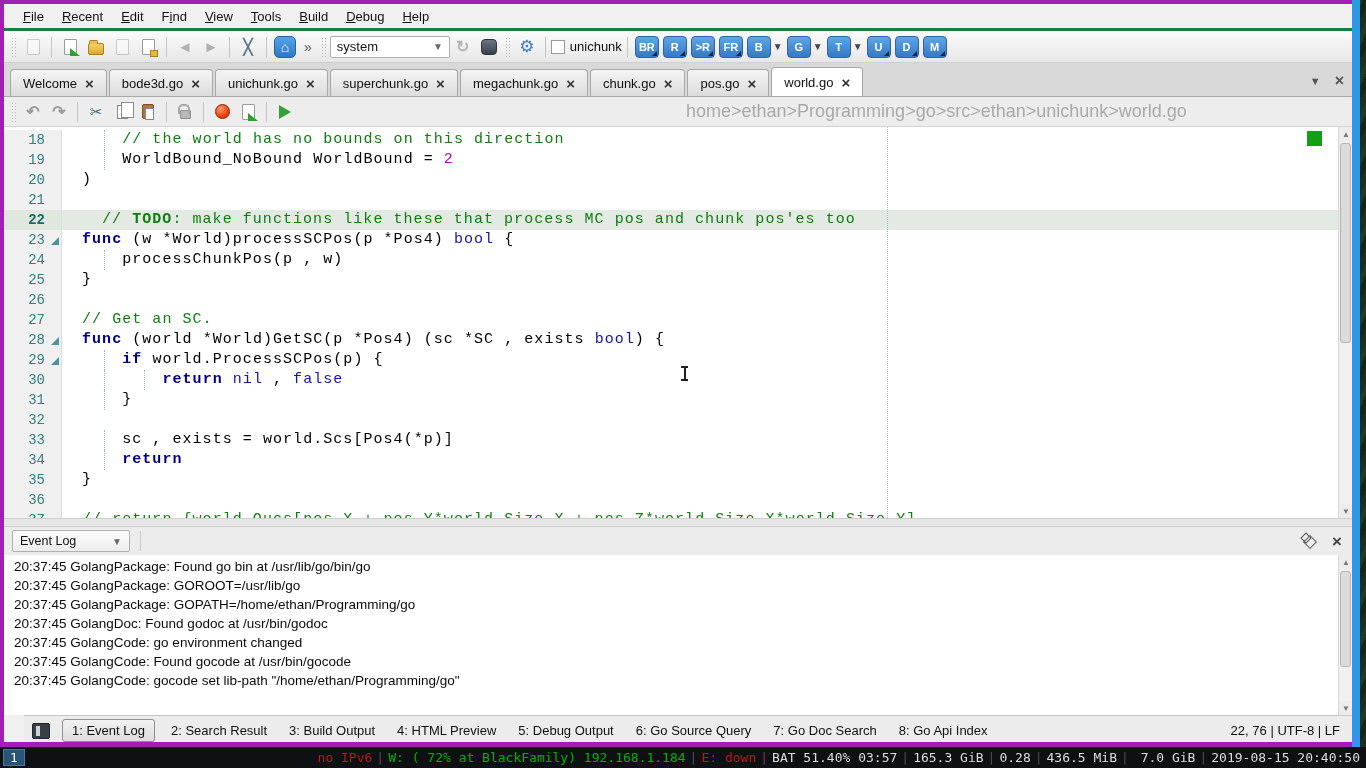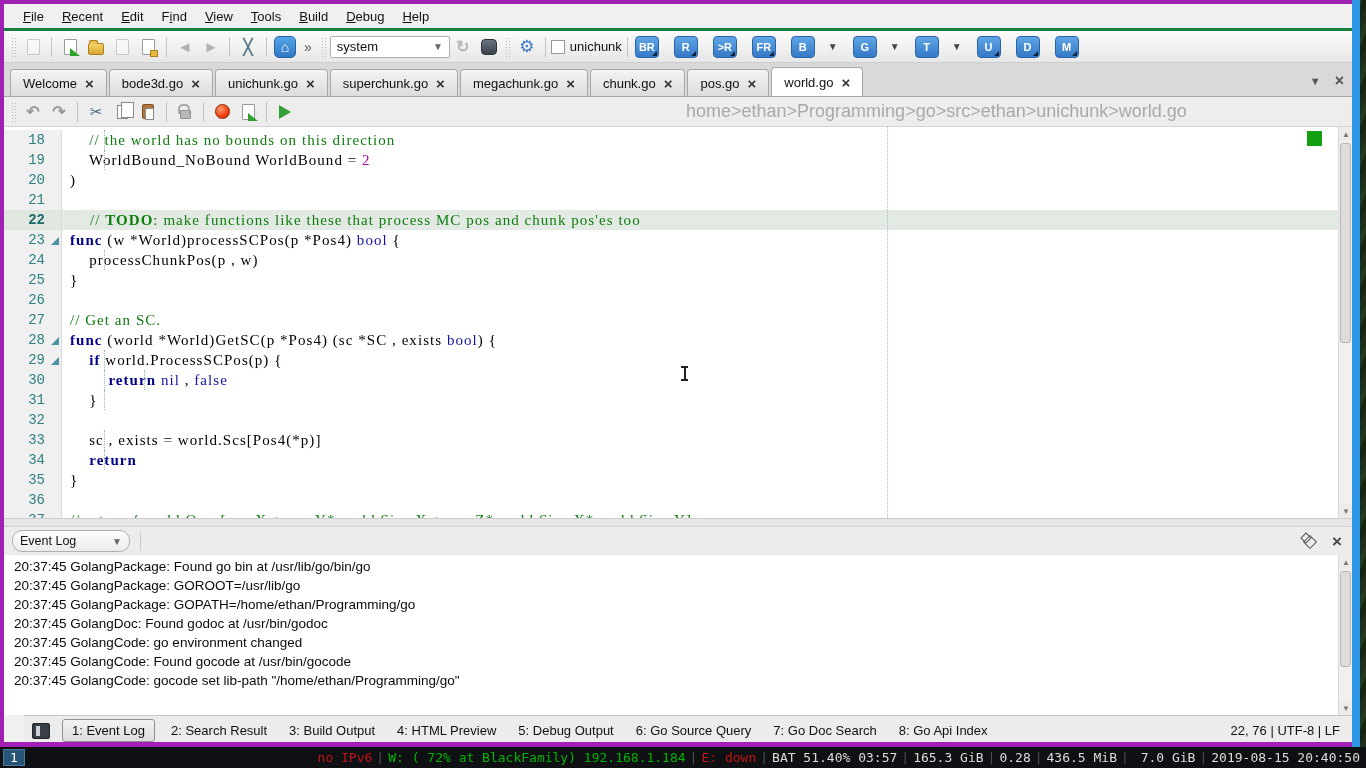--- a/index.html
+++ b/index.html
@@ -82,40 +82,40 @@
   .editor { height:391px; background:#fff; position:relative; overflow:hidden; flex:none; }
   .ed-rows { position:absolute; left:0; top:3px; right:14px; }
   .ed-row { display:flex; height:20px; position:relative; }
   .ed-row.current { background:#e3eae3;gap:20px; }
   .ed-gutter { width:58px; flex:none; background:#f0f0f0; border-right:1px solid #dcdcdc;
     display:flex; align-items:center; justify-content:flex-end; position:relative;
     font-family:"Liberation Mono", monospace; font-size:14px; color:#2e8080; padding-right:16px; }
   .ed-row.current .ed-gutter { background:#dfe7df; color:#1a6a6a; font-weight:bold; }
   .fold { position:absolute; right:2px; top:7px; width:0; height:0; border-style:solid;
     border-width:0 0 8px 8px; border-color:transparent transparent #4d93a0 transparent; }
-  .ed-text { position:relative; flex:1; white-space:pre; font-family:Liberation Serif, serif;
-    font-size:15px; letter-spacing:1.05px; line-height:20px; padding-left:8px; color:#000; }
+  .ed-text { position:relative; flex:1; white-space:pre; font-family:Liberation Mono, monospace;
+    font-size:15px; letter-spacing:1.05px; line-height:20px; padding-left:20px; color:#000; }
   .tk-c { color:#0e7d0e; }
   .tk-cb { color:#0e7d0e; font-weight:bold; }
   .tk-k { color:#00008b; font-weight:bold; }
   .tk-t { color:#1414a8; }
   .tk-n { color:#b000b0; }
   .guide { position:absolute; top:0; height:20px; border-left:1px dotted #8fc0c0; }
   .margin-line { position:absolute; left:883px; top:0; bottom:0; border-left:1px dotted #9cc4c4; z-index:3; }
   .mod-square { position:absolute; right:30px; top:4px; width:15px; height:15px; background:#12a012; }
   .vscroll { position:absolute; right:0; top:0; bottom:0; width:14px; background:#f0f0f0; border-left:1px solid #d8d8d8; }
   .vscroll .up, .vscroll .dn { position:absolute; left:0; width:14px; height:14px; color:#777;
     font-size:8px; display:flex; align-items:center; justify-content:center; background:#ececec; }
   .vscroll .up { top:0; } .vscroll .dn { bottom:0; }
   .vscroll .thumb { position:absolute; left:1px; width:11px; background:#dcdcdc; border:1px solid #b4b4b4; border-radius:3px; }
   
   .splitter { height:9px; background:#e6e6e6; border-top:1px solid #cfcfcf; border-bottom:1px solid #cfcfcf; flex:none; }
   .panel-header { height:28px; background:#ececec; display:flex; align-items:center; padding:0 8px; flex:none; position:relative; }
   .panel-combo { width:118px; height:22px; background:linear-gradient(#fdfdfd,#ececec); border:1px solid #b0b0b0;
-    border-radius:10px; font-size:12.5px; color:#111; display:flex; align-items:center; justify-content:space-between; padding:0 7px; }
+    border-radius:2px; font-size:12.5px; color:#111; display:flex; align-items:center; justify-content:space-between; padding:0 7px; }
   .panel-combo .arr { color:#666; font-size:10px; }
   .panel-hsep { width:1px; height:20px; background:#cacaca; margin-left:10px; }
   .panel-icons { position:absolute; right:10px; display:flex; gap:16px; align-items:center; }
   .float-ic { width:14px; height:14px; position:relative; }
   .float-ic:before, .float-ic:after { content:""; position:absolute; left:3px; top:3px; width:8px; height:8px;
     border:1.5px solid #555; transform:rotate(45deg); }
   .float-ic:after { left:0; top:0; width:6px; height:6px; border-width:1px; }
   .panel-x { font-size:17px; font-weight:bold; color:#444; line-height:1; }
   .log { background:#fff; height:160px; position:relative; overflow:hidden; flex:none; }
   .log-lines { padding:2px 0 0 10px; font-size:13.5px; color:#0a0a0a; line-height:19px; }
@@ -212,21 +212,21 @@
             <span class="stopbtn"></span>
           </div>
         <div class="handle"></div>
         <div class="tbtn">
             <span class="gear">⚙</span>
           </div>
         <div class="tsep"></div>
         <span class="checkbox"></span>
         <span class="cblabel">unichunk</span>
         <div class="tsep"></div>
-        <div id="action-buttons" style="display:flex;align-items:center;gap:11px;">
+        <div id="action-buttons" style="display:flex;align-items:center;">
             <span class="bluebtn corner">BR</span>
             <span class="bluebtn corner">R</span>
             <span class="bluebtn corner">&gt;R</span>
             <span class="bluebtn corner">FR</span>
             <span class="bluebtn">B</span>
             <span class="ddarr">▼</span>
             <span class="bluebtn">G</span>
             <span class="ddarr">▼</span>
             <span class="bluebtn">T</span>
             <span class="ddarr">▼</span>

